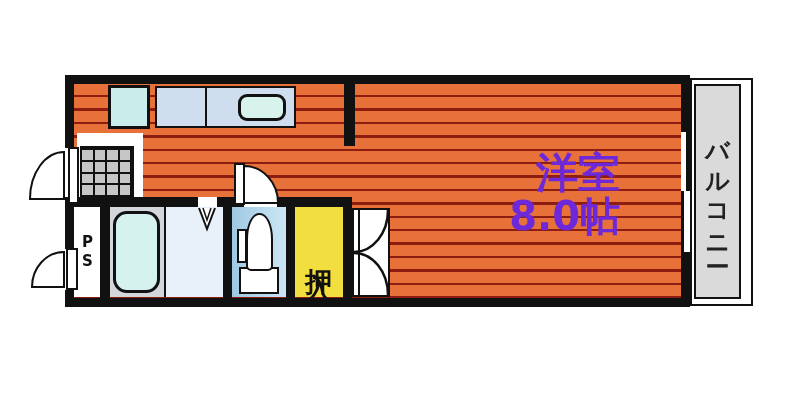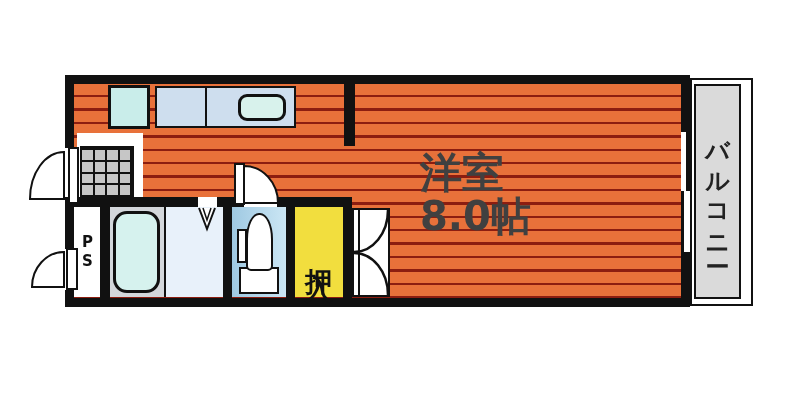--- a/index.html
+++ b/index.html
@@ -52,21 +52,21 @@
   .toilet-bowl{left:246px;top:213px;width:27px;height:58px;background:#fff;border:2px solid #111;
     border-radius:13px 13px 5px 5px / 26px 26px 5px 5px;}
   .toilet-side{left:237px;top:229px;width:10px;height:34px;background:#fff;border:2px solid #111;}
   .closet{left:295px;top:207px;width:48px;height:90px;background:#F2DE3E;
     display:flex;align-items:center;justify-content:center;}
   .closet-label{writing-mode:vertical-rl;text-orientation:upright;font-weight:bold;font-size:27px;
     letter-spacing:6px;color:#111;line-height:1;}
   .swing-area{left:352px;top:208px;width:38px;height:89px;background:#fff;border:2px solid #111;}
   .swing-leaf{left:358px;top:210px;width:2px;height:85px;background:#111;}
   
-  .room-label{left:420px;top:150px;width:200px;text-align:left;color:#404040;
+  .room-label{left:420px;top:150px;width:200px;text-align:right;color:#6d28d9;
     font-weight:bold;line-height:1.08;}
   .room-name{display:block;font-size:42px;}
   .room-size{display:block;font-size:40px;}
   
   .balcony-outer{left:690px;top:78px;width:63px;height:228px;background:#fff;border:2px solid #111;}
   .balcony-inner{left:694px;top:84px;width:47px;height:215px;background:#DADADA;border:2px solid #111;
     display:flex;align-items:center;justify-content:center;}
   .balcony-label{writing-mode:vertical-rl;text-orientation:upright;font-weight:bold;font-size:24px;
     letter-spacing:5px;color:#222;line-height:1;}
   

